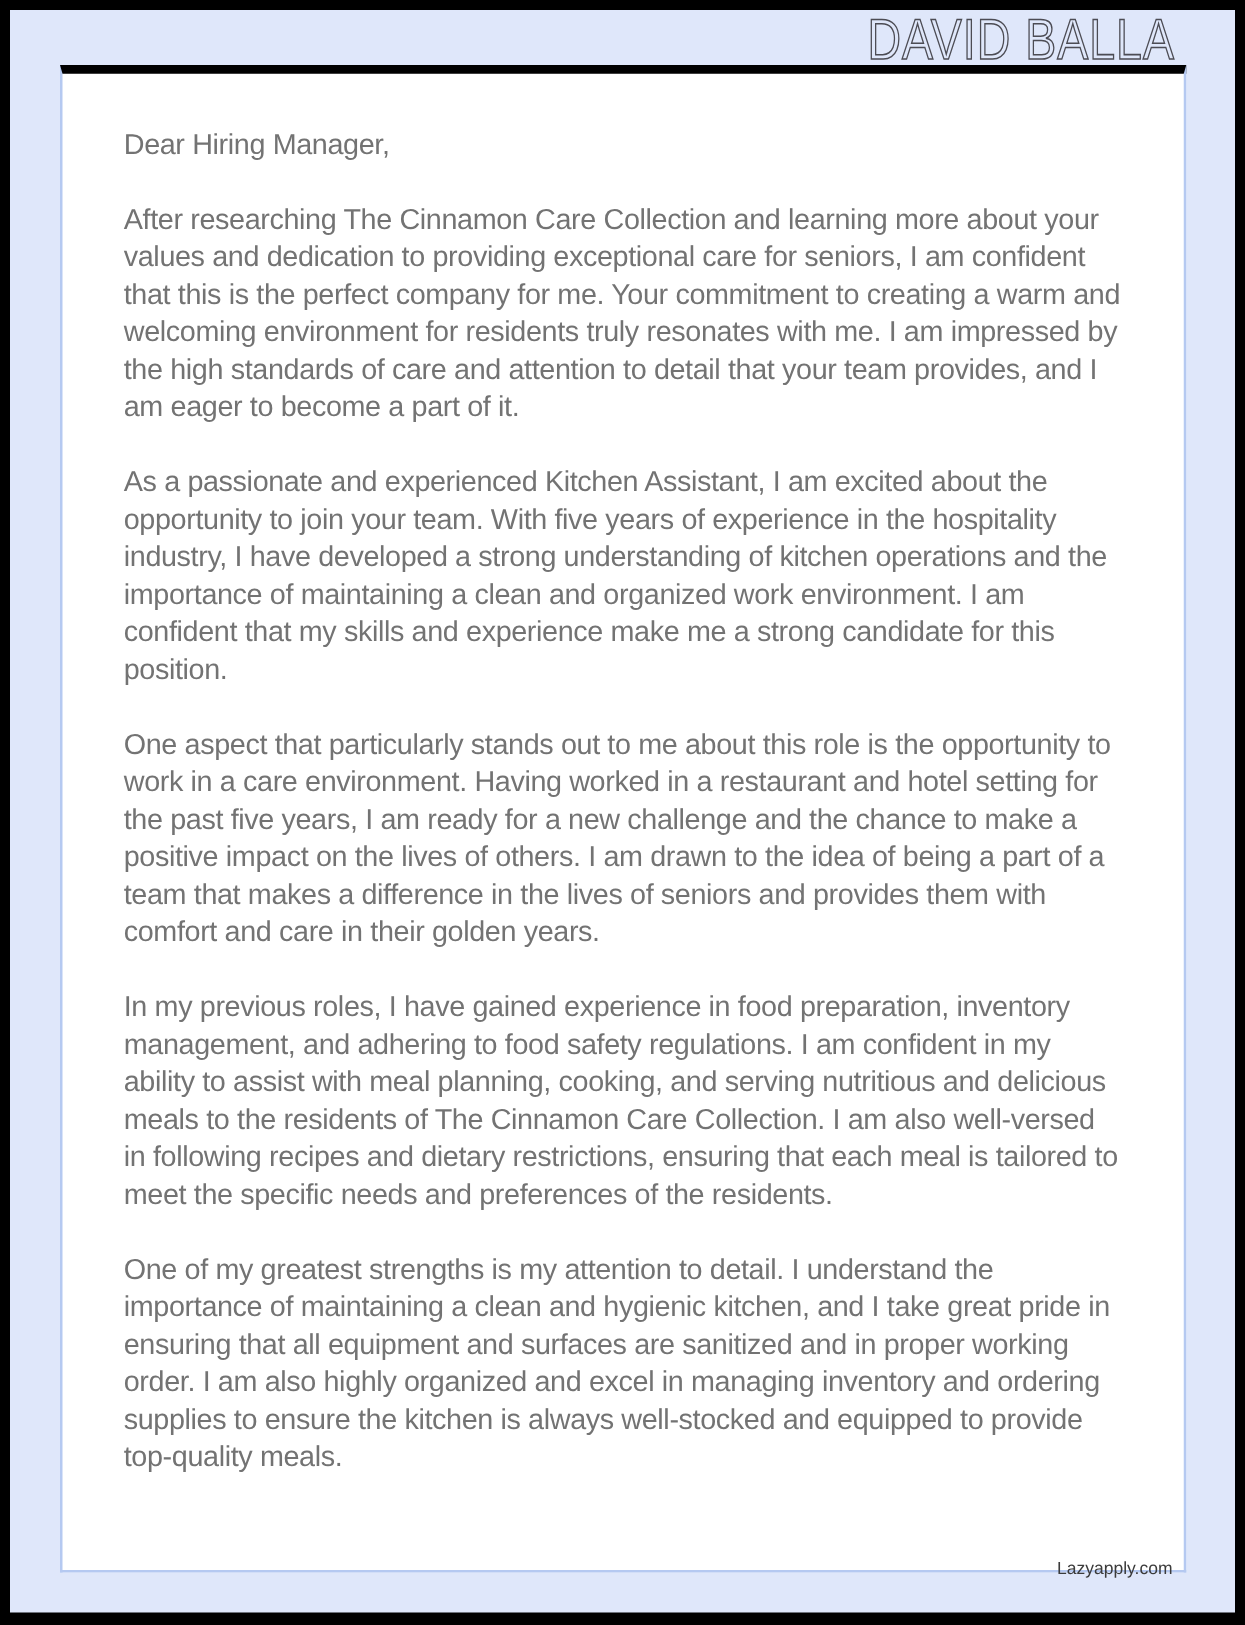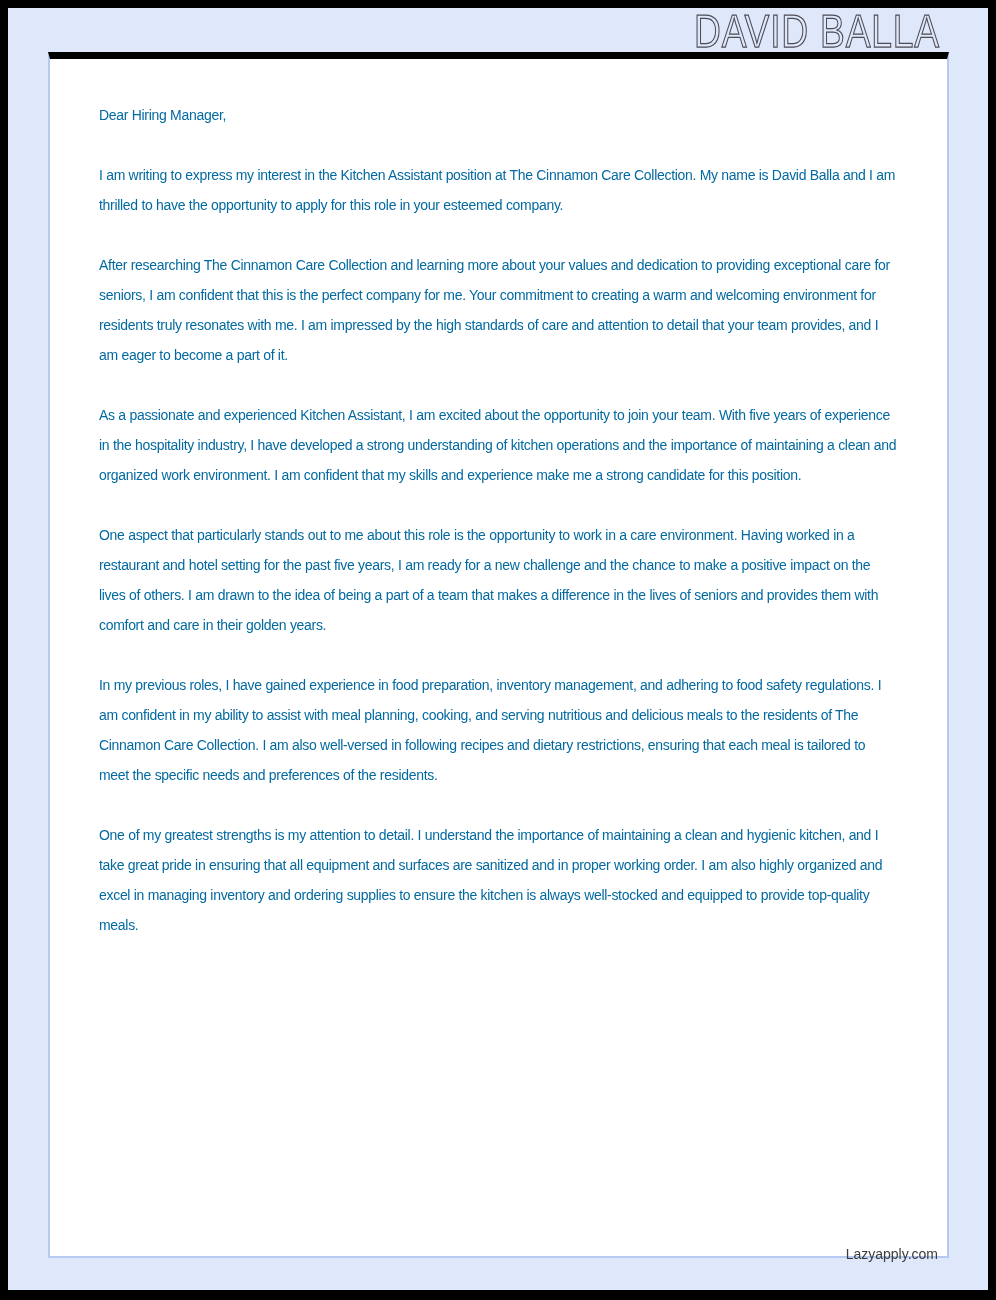--- a/index.html
+++ b/index.html
@@ -52,24 +52,24 @@
     box-sizing: border-box;
     background: #ffffff;
     border: 2px solid #b5c9f1;
     border-top: 7px solid #000000;
     padding: 41px 49px 0 49px;
     overflow: visible;
     z-index: 1;
   }
   .letter-body p {
     margin: 0 0 30px 0;
-    font-size: 14px;
+    font-size: 23px;
     line-height: 30px;
     letter-spacing: -0.3px;
-    color: #0369a1;
+    color: #737373;
     font-weight: 400;
   }
   .watermark {
     position: absolute;
     right: 9px;
     bottom: -6px;
     font-size: 14px;
     color: #3b3b3b;
     letter-spacing: 0;
     background: transparent;
@@ -80,21 +80,20 @@
 </head>
 <body>
 
 <svg class="header-name" viewBox="0 0 258 50" aria-hidden="false">
   <text x="252" y="42" text-anchor="end" textLength="246" lengthAdjust="spacingAndGlyphs">DAVID BALLA</text>
 </svg>
 
 <div class="paper">
   <div class="letter-body">
     <p>Dear Hiring Manager,</p>
-    <p>I am writing to express my interest in the Kitchen Assistant position at The Cinnamon Care Collection. My name is David Balla and I am thrilled to have the opportunity to apply for this role in your esteemed company.</p>
     <p>After researching The Cinnamon Care Collection and learning more about your values and dedication to providing exceptional care for seniors, I am confident that this is the perfect company for me. Your commitment to creating a warm and welcoming environment for residents truly resonates with me. I am impressed by the high standards of care and attention to detail that your team provides, and I am eager to become a part of it.</p>
     <p>As a passionate and experienced Kitchen Assistant, I am excited about the opportunity to join your team. With five years of experience in the hospitality industry, I have developed a strong understanding of kitchen operations and the importance of maintaining a clean and organized work environment. I am confident that my skills and experience make me a strong candidate for this position.</p>
     <p>One aspect that particularly stands out to me about this role is the opportunity to work in a care environment. Having worked in a restaurant and hotel setting for the past five years, I am ready for a new challenge and the chance to make a positive impact on the lives of others. I am drawn to the idea of being a part of a team that makes a difference in the lives of seniors and provides them with comfort and care in their golden years.</p>
     <p>In my previous roles, I have gained experience in food preparation, inventory management, and adhering to food safety regulations. I am confident in my ability to assist with meal planning, cooking, and serving nutritious and delicious meals to the residents of The Cinnamon Care Collection. I am also well-versed in following recipes and dietary restrictions, ensuring that each meal is tailored to meet the specific needs and preferences of the residents.</p>
     <p>One of my greatest strengths is my attention to detail. I understand the importance of maintaining a clean and hygienic kitchen, and I take great pride in ensuring that all equipment and surfaces are sanitized and in proper working order. I am also highly organized and excel in managing inventory and ordering supplies to ensure the kitchen is always well-stocked and equipped to provide top-quality meals.</p>
   </div>
   <span class="watermark">Lazyapply.com</span>
 </div>
 
 <div class="frame"></div>

